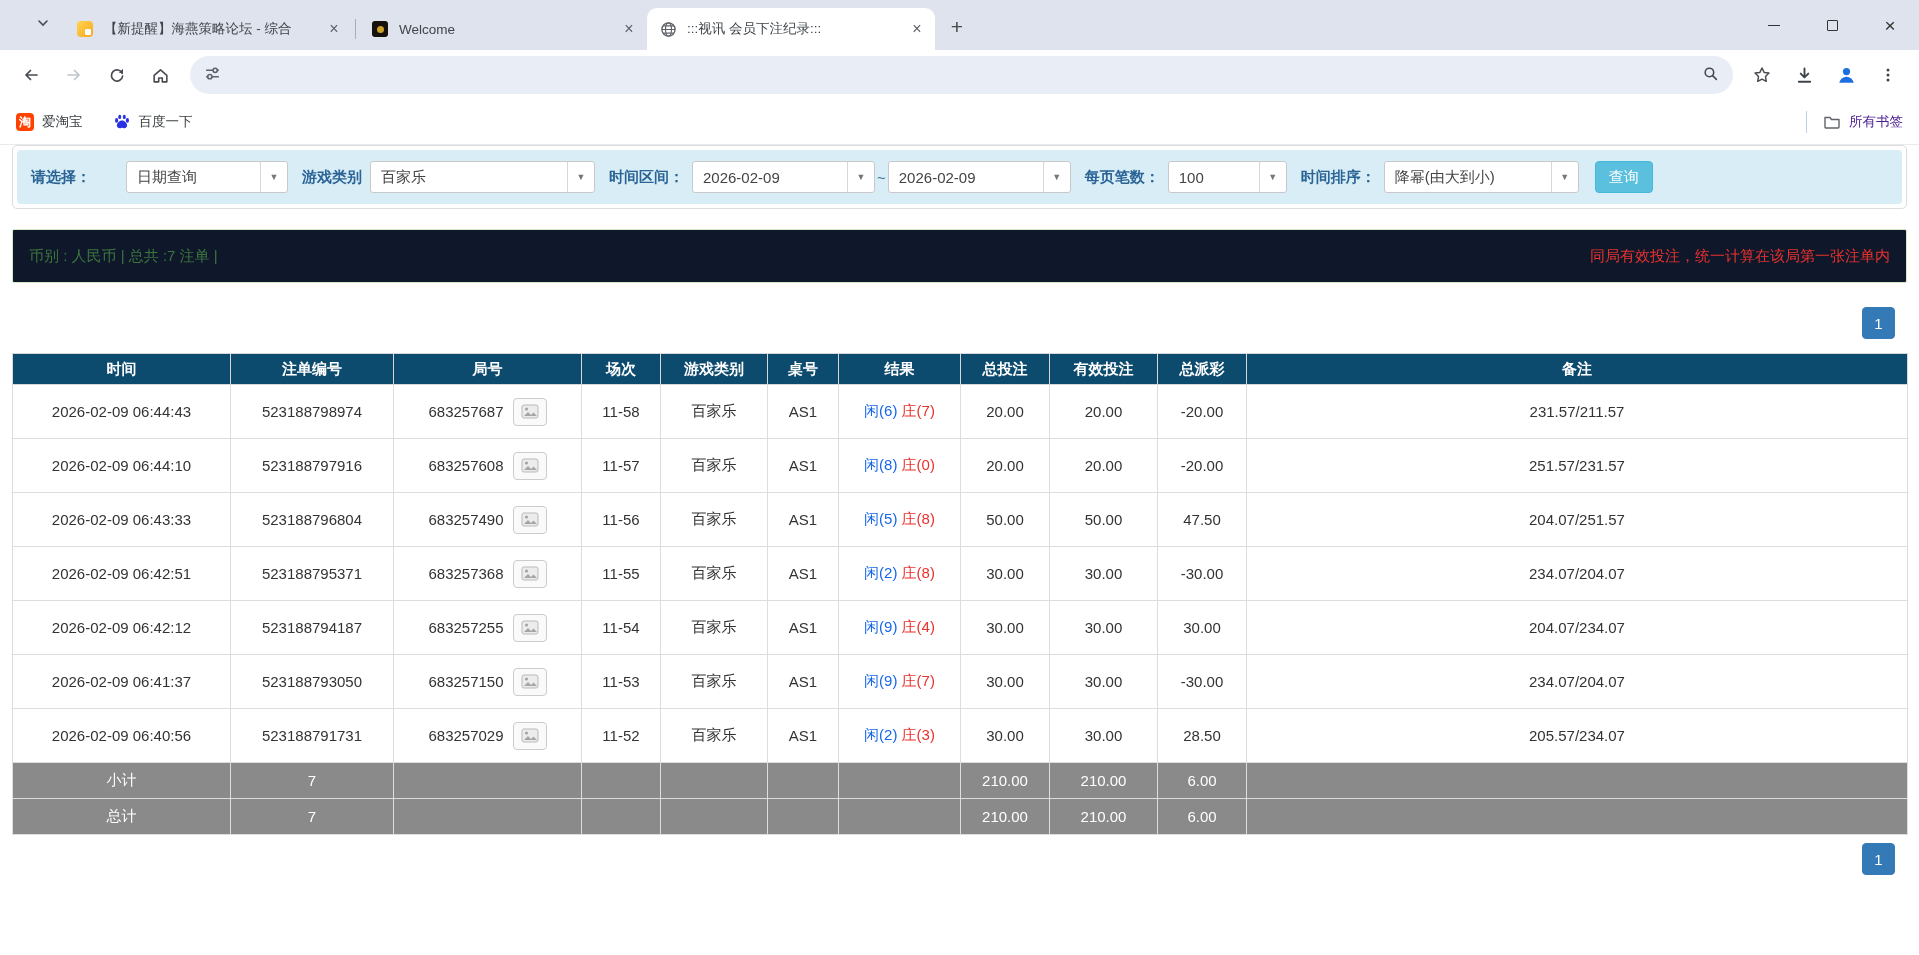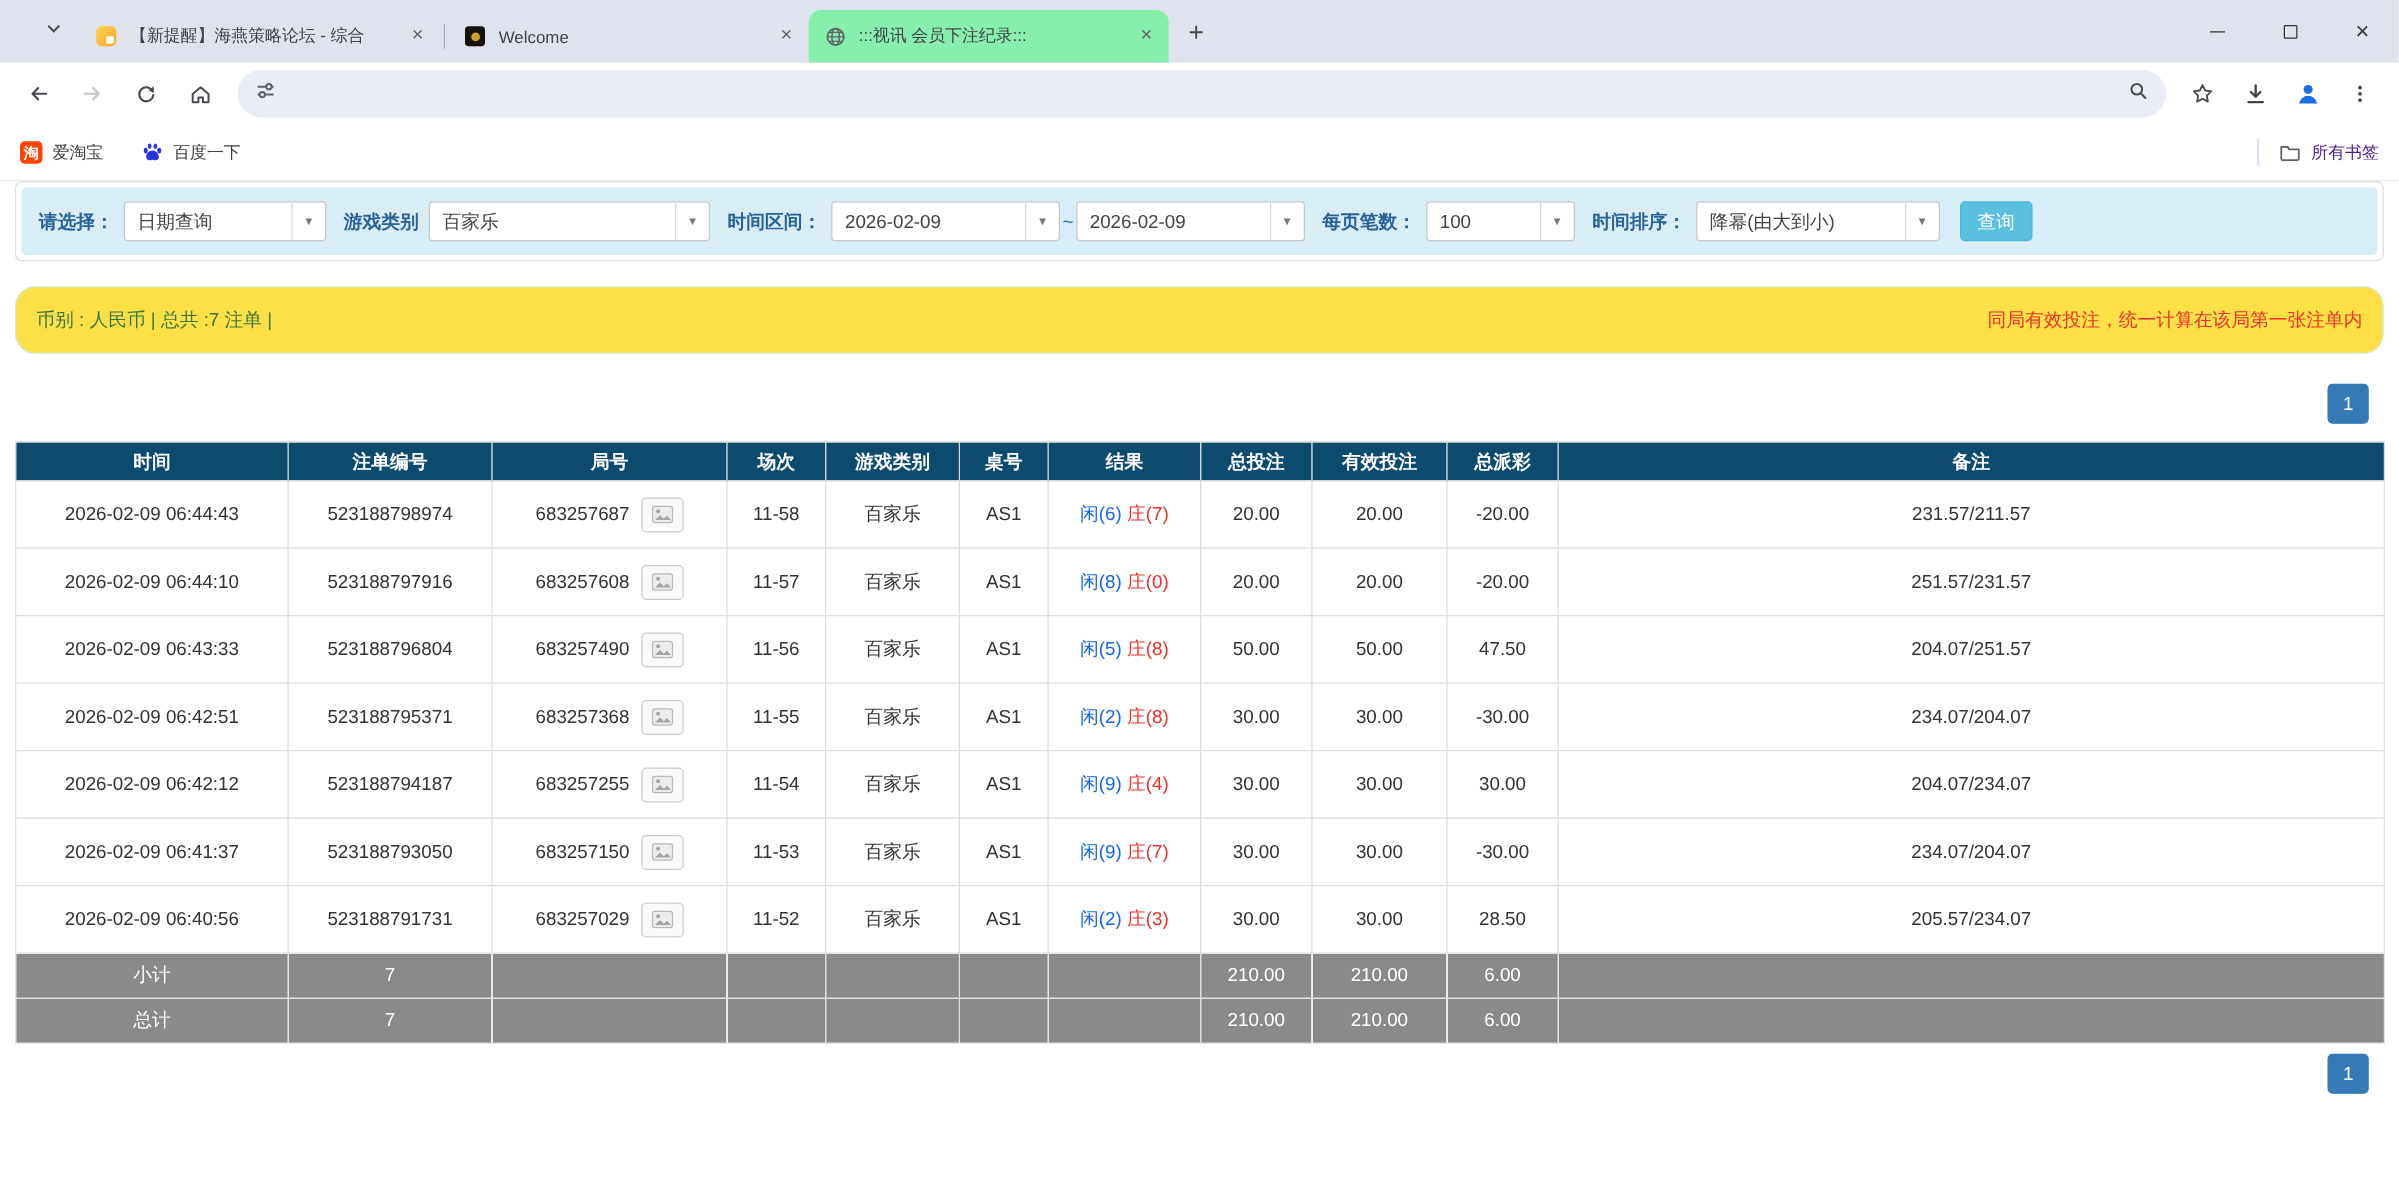--- a/index.html
+++ b/index.html
@@ -3,21 +3,21 @@
 <meta charset="utf-8">
 <style>
   * { box-sizing: border-box; margin: 0; padding: 0; }
   html,body { width:1919px; height:955px; overflow:hidden; background:#fff;
     font-family:"Liberation Sans","DejaVu Sans",sans-serif; }
 
   
   .tabbar { height:50px; background:#dee3ed; display:flex; align-items:flex-end; padding-left:24px; position:relative; }
   .tab-search { width:34px; height:34px; margin:0 4px 8px 2px; display:flex; align-items:center; justify-content:center; border-radius:50%; }
   .tab { width:288px; height:42px; display:flex; align-items:center; padding:0 8px 0 12px; border-radius:10px 10px 0 0; color:#3f4449; font-size:13.5px; }
-  .tab.active { background:#86efac;justify-content:center; }
+  .tab.active { background:#ffffff;justify-content:center; }
   .fav { width:18px; height:18px; margin-right:10px; flex:none; display:flex; align-items:center; justify-content:center; }
   .fav-yellow { width:16px; height:16px; border-radius:4px; background:linear-gradient(135deg,#ffd54f,#f6a623); position:relative; }
   .fav-yellow::after { content:""; position:absolute; right:2px; bottom:2px; width:6px; height:6px; background:#fff; border-radius:1px; }
   .fav-dark { width:16px; height:16px; border-radius:3px; background:#15120c; display:flex; align-items:center; justify-content:center; }
   .fav-dark::after { content:""; width:7px; height:7px; border-radius:50%; background:#c9a227; }
   .t-title { flex:1; overflow:hidden; white-space:nowrap; }
   .t-close { width:20px; height:20px; flex:none; display:flex; align-items:center; justify-content:center; font-size:16px; color:#5f6368; border-radius:50%; }
   .tab-sep { width:1px; height:20px; background:#a8aeb8; margin:0 3px 11px 3px; }
   .newtab { width:32px; height:32px; margin:0 0 7px 6px; display:flex; align-items:center; justify-content:center; font-size:21px; color:#474b50; border-radius:50%; }
   .win-controls { margin-left:auto; display:flex; height:50px; align-self:flex-start; }
@@ -44,25 +44,25 @@
   
   .page { padding:0 12px; }
   .page-title { margin:21px 2px 15px 2px; font-size:24px; font-weight:500; color:#333; }
 
   .filter-panel { border:1px solid #ddd; border-radius:5px; padding:4px; background:#fff; }
   .filter-inner { background:#d9edf7; border-radius:4px; display:flex; align-items:center; padding:11px 10px; }
   .flabel { color:#2a6496; font-weight:bold; font-size:15px; margin:0 8px 0 14px; white-space:nowrap; }
   .fselect { height:32px; background:#fff; border:1px solid #c8c8c8; border-radius:3px; display:flex; align-items:stretch; font-size:15px; color:#444; }
   .fselect .val { padding:0 10px; display:flex; align-items:center; white-space:nowrap; flex:1; }
   .fselect .arr { width:27px; border-left:1px solid #d8d8d8; display:flex; align-items:center; justify-content:center; color:#777; font-size:9px; flex:none; }
-  .w-sel1{width:162px;} .w-sel2{width:225px;} .w-date{width:183px;} .w-limit{width:119px;} .w-sort{width:195px;}
+  .w-sel1{width:162px;margin-left:27px;} .w-sel2{width:225px;} .w-date{width:183px;} .w-limit{width:119px;} .w-sort{width:195px;}
   .tilde { font-size:15px; color:#31708f; margin:0 2px; }
   .btn-query { height:32px; padding:0 13px; background:#5bc0de; color:#fff; border:1px solid #46b8da; border-radius:4px; font-size:15px; margin-left:16px; cursor:pointer; }
 
-  .alert-green { margin-top:20px; background:#fde047; border:1px solid #d6e9c6; border-radius:16px; height:54px; display:flex; align-items:center; padding:0 16px; color:#3c763d; font-size:15px; }
+  .alert-green { margin-top:20px; background:#0f172a; border:1px solid #d6e9c6; border-radius:2px; height:54px; display:flex; align-items:center; padding:0 16px; color:#3c763d; font-size:15px; }
   .alert-green .red-note { margin-left:auto; color:#e9322d; }
 
   .pager { display:flex; justify-content:flex-end; padding-right:12px; }
   .pager.top { margin:24px 0 14px 0; }
   .pager.bottom { margin:8px 0 0 0; }
   .page-btn { min-width:33px; height:32px; background:#337ab7; border:1px solid #337ab7; color:#fff; border-radius:4px; display:flex; align-items:center; justify-content:center; font-size:15px; cursor:pointer; }
 
   table.bets { width:100%; border-collapse:collapse; table-layout:fixed; }
   table.bets th { background:#0c4a6e; color:#fff; font-weight:bold; height:31px; font-size:15px; border:1px solid #d7d7d7; text-align:center; }
   table.bets td { border:1px solid #ddd; height:54px; text-align:center; font-size:15px; color:#333; background:#fff; overflow:hidden; }

